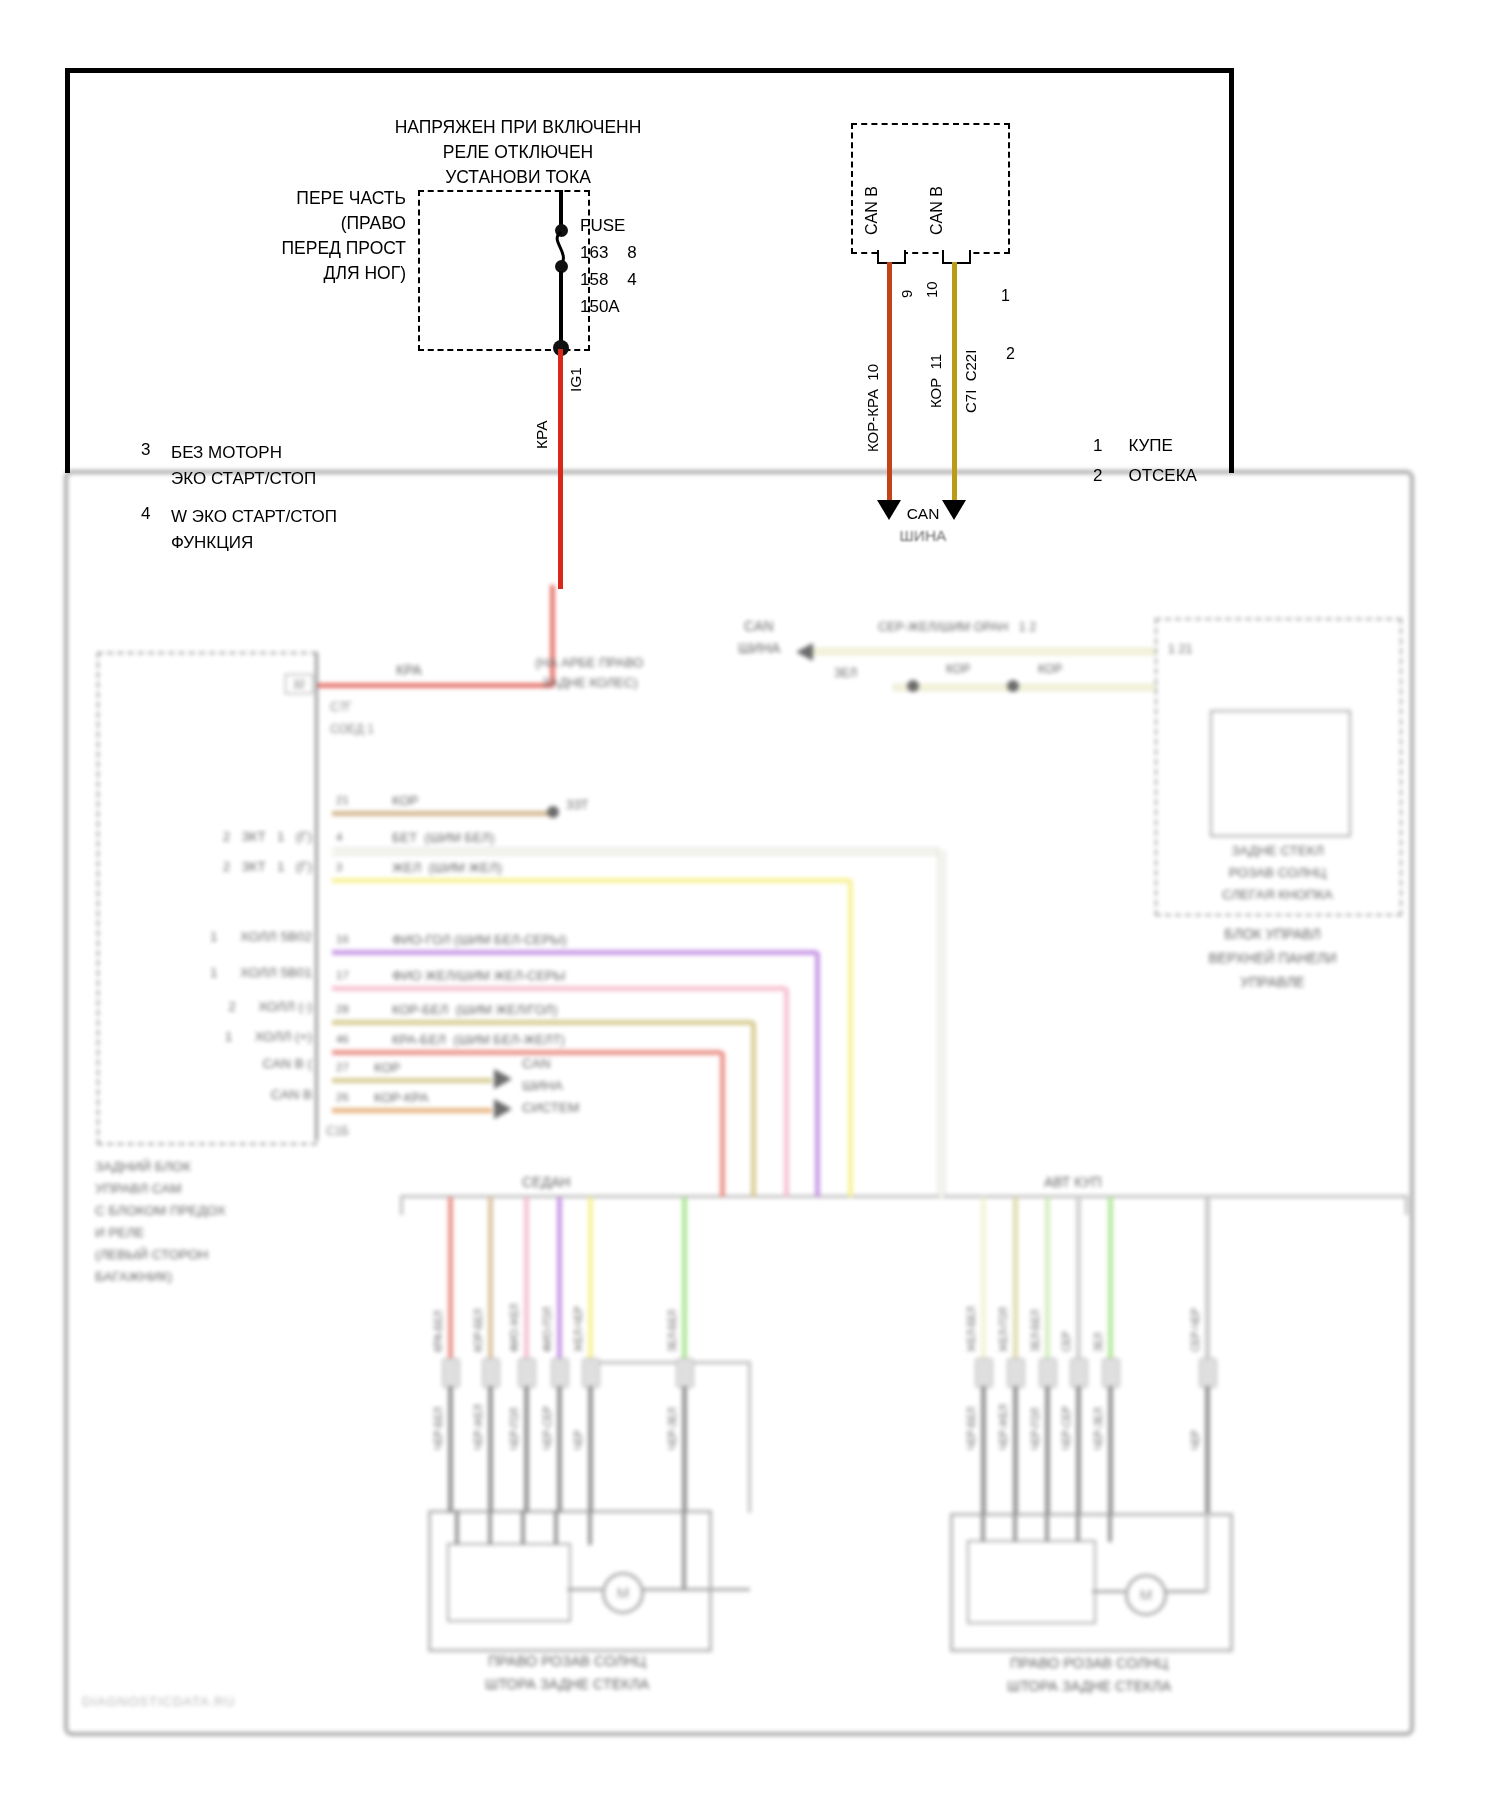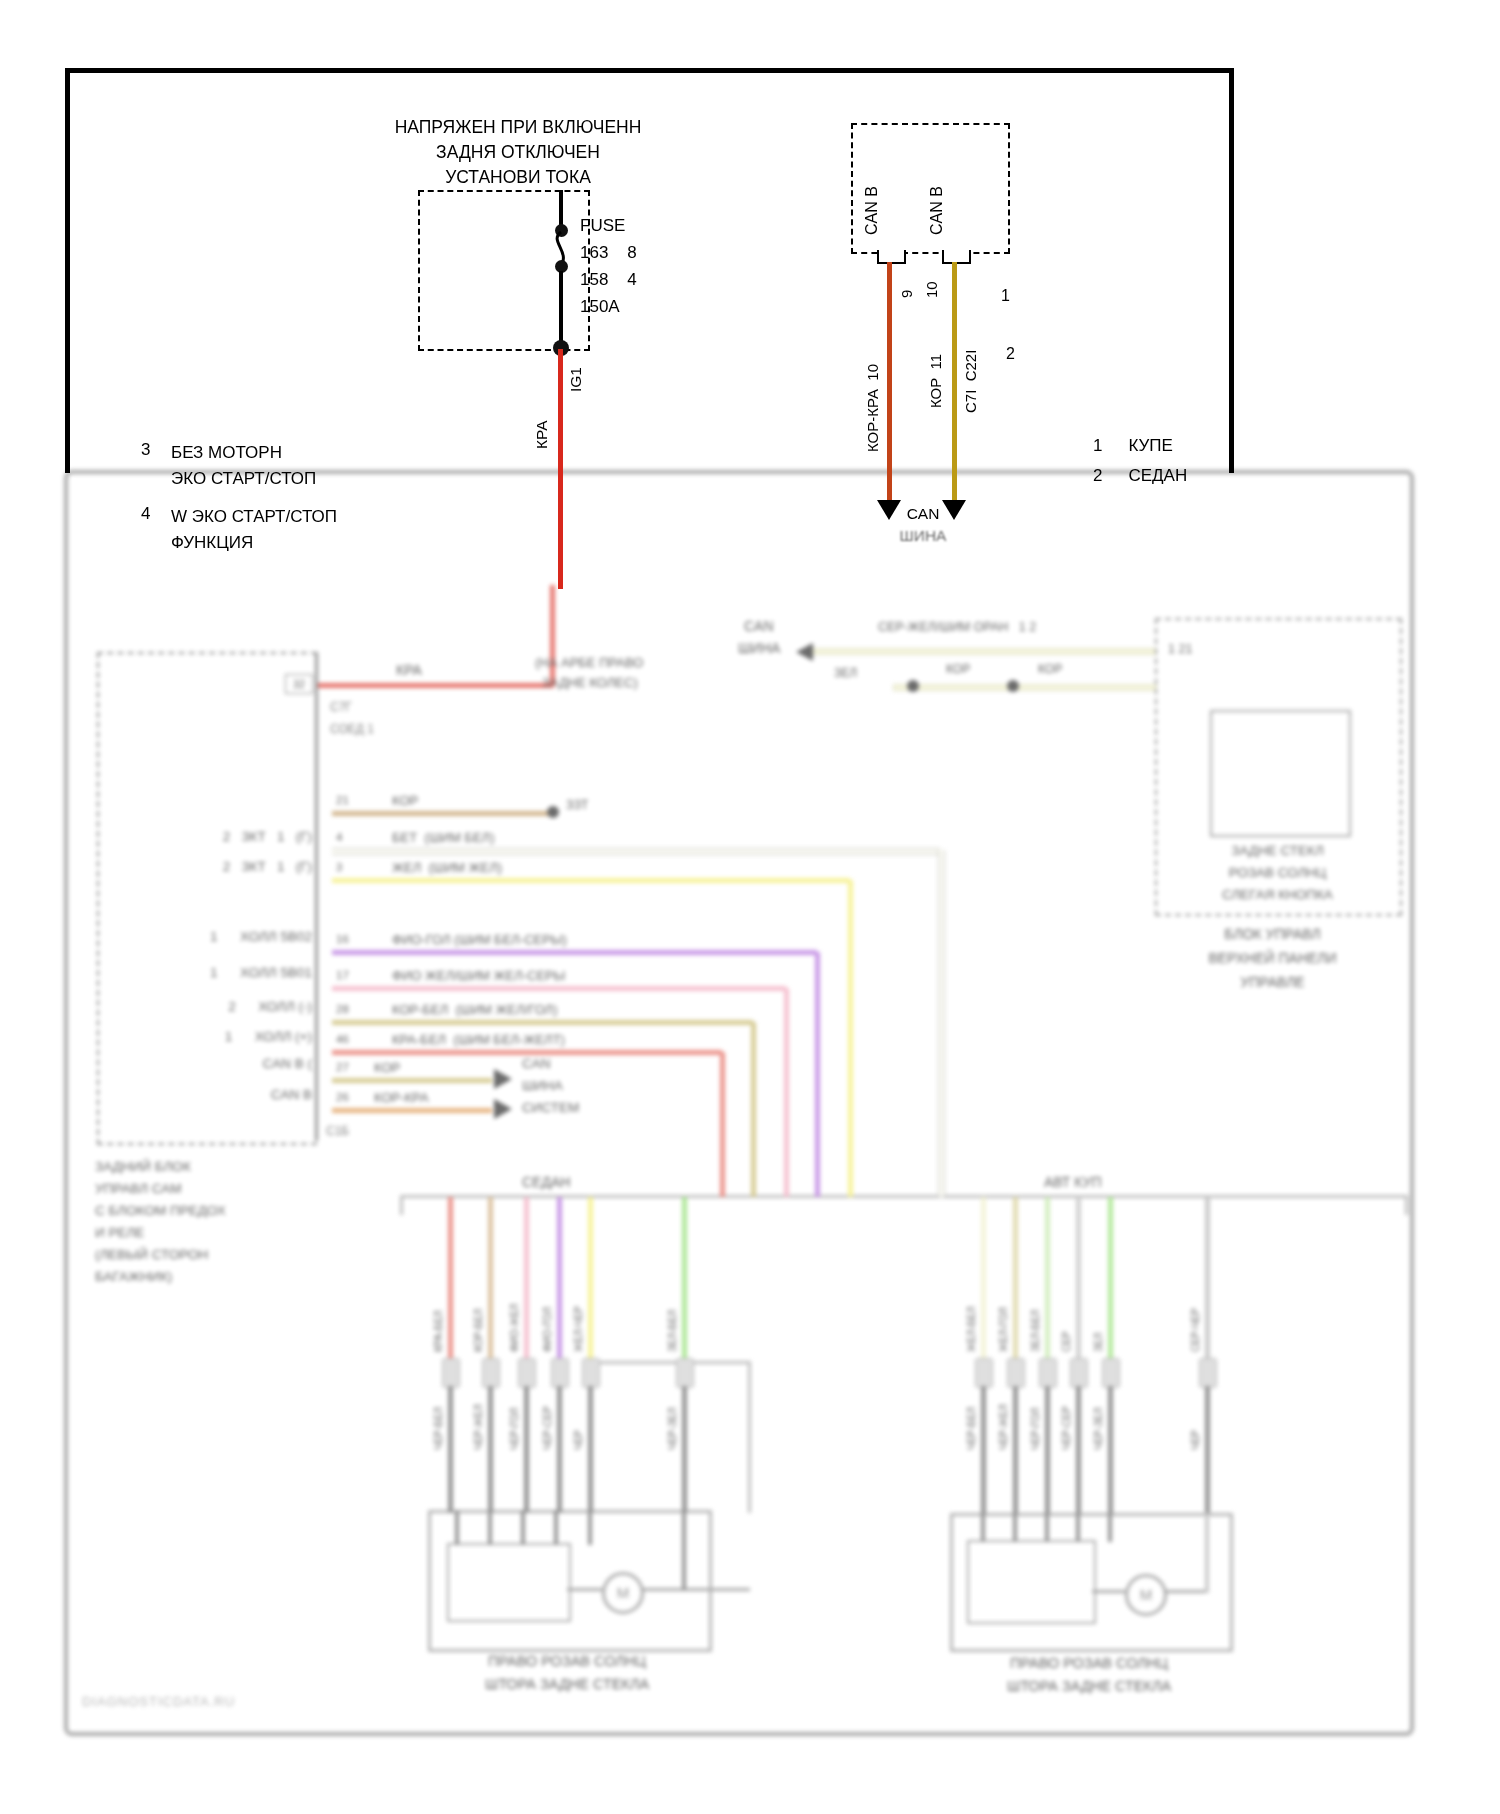--- a/index.html
+++ b/index.html
@@ -238,24 +238,30 @@
         <div class="abs " style="left:1108px;top:1513px;width:4px;height:29px;background:#555;"></div>
       </div>
   </div>
 
   <div id="sharp-layer">
 
     <div class="abs" style="left:57px;top:68px;width:1159px;height:400px;border:5px solid #000;border-bottom:none;"></div>
 
     <div class="abs ctr" style="left:360px;top:115px;width:300px;font-size:17.5px;line-height:25px;">
       <div>НАПРЯЖЕН ПРИ ВКЛЮЧЕНН</div>
-      <div>ЗАДНЯ ОТКЛЮЧЕН</div>
+      <div>РЕЛЕ ОТКЛЮЧЕН</div>
       <div>УСТАНОВИ ТОКА</div>
     </div>
 
+    <div class="abs rgt" style="left:170px;top:186px;width:228px;font-size:17.5px;line-height:25px;">
+      <div>ПЕРЕ ЧАСТЬ</div>
+      <div>(ПРАВО</div>
+      <div>ПЕРЕД ПРОСТ</div>
+      <div>ДЛЯ НОГ)</div>
+    </div>
 
     <div class="abs" style="left:410px;top:190px;width:168px;height:157px;border:2.5px dashed #000;"></div>
 
     <div class="abs" style="left:551px;top:190px;width:3.5px;height:40px;background:#000;"></div>
     <div class="abs dot" style="left:547px;top:224px;width:13px;height:13px;"></div>
     <svg class="abs" style="left:538px;top:228px;" width="28" height="44" viewBox="0 0 28 44">
       <path d="M15,4 C2,13 27,25 13,40" stroke="#000" stroke-width="3" fill="none"></path>
     </svg>
     <div class="abs dot" style="left:547px;top:260px;width:13px;height:13px;"></div>
     <div class="abs" style="left:551px;top:271px;width:3.5px;height:72px;background:#000;"></div>
@@ -298,19 +304,19 @@
     <div class="vt" style="left:916px;top:298px;font-size:15px;">10</div>
     <div class="vt" style="left:920px;top:408px;font-size:15px;">КОР  11</div>
     <div class="vt" style="left:955px;top:413px;font-size:15px;">C7I  C22I</div>
     <div class="abs t" style="left:993px;top:287px;font-size:16px;">1</div>
     <div class="abs t" style="left:998px;top:345px;font-size:16px;">2</div>
 
     <div class="abs" style="left:1085px;top:436px;font-size:17px;">
       <span>1</span><span style="display:inline-block;width:26px;"></span><span>КУПЕ</span>
     </div>
     <div class="abs" style="left:1085px;top:466px;font-size:17px;">
-      <span>2</span><span style="display:inline-block;width:26px;"></span><span>СЕДАН</span>
+      <span>2</span><span style="display:inline-block;width:26px;"></span><span>ОТСЕКА</span>
     </div>
 
     <div class="abs ctr t" style="left:872px;top:505px;width:86px;font-size:15.5px;">CAN</div>
     <div class="abs ctr t" style="left:872px;top:527px;width:86px;font-size:15.5px;filter:blur(1.3px);opacity:.75;color:#333;">ШИНА</div>
   </div>
 </div>
 
 </body></html>

